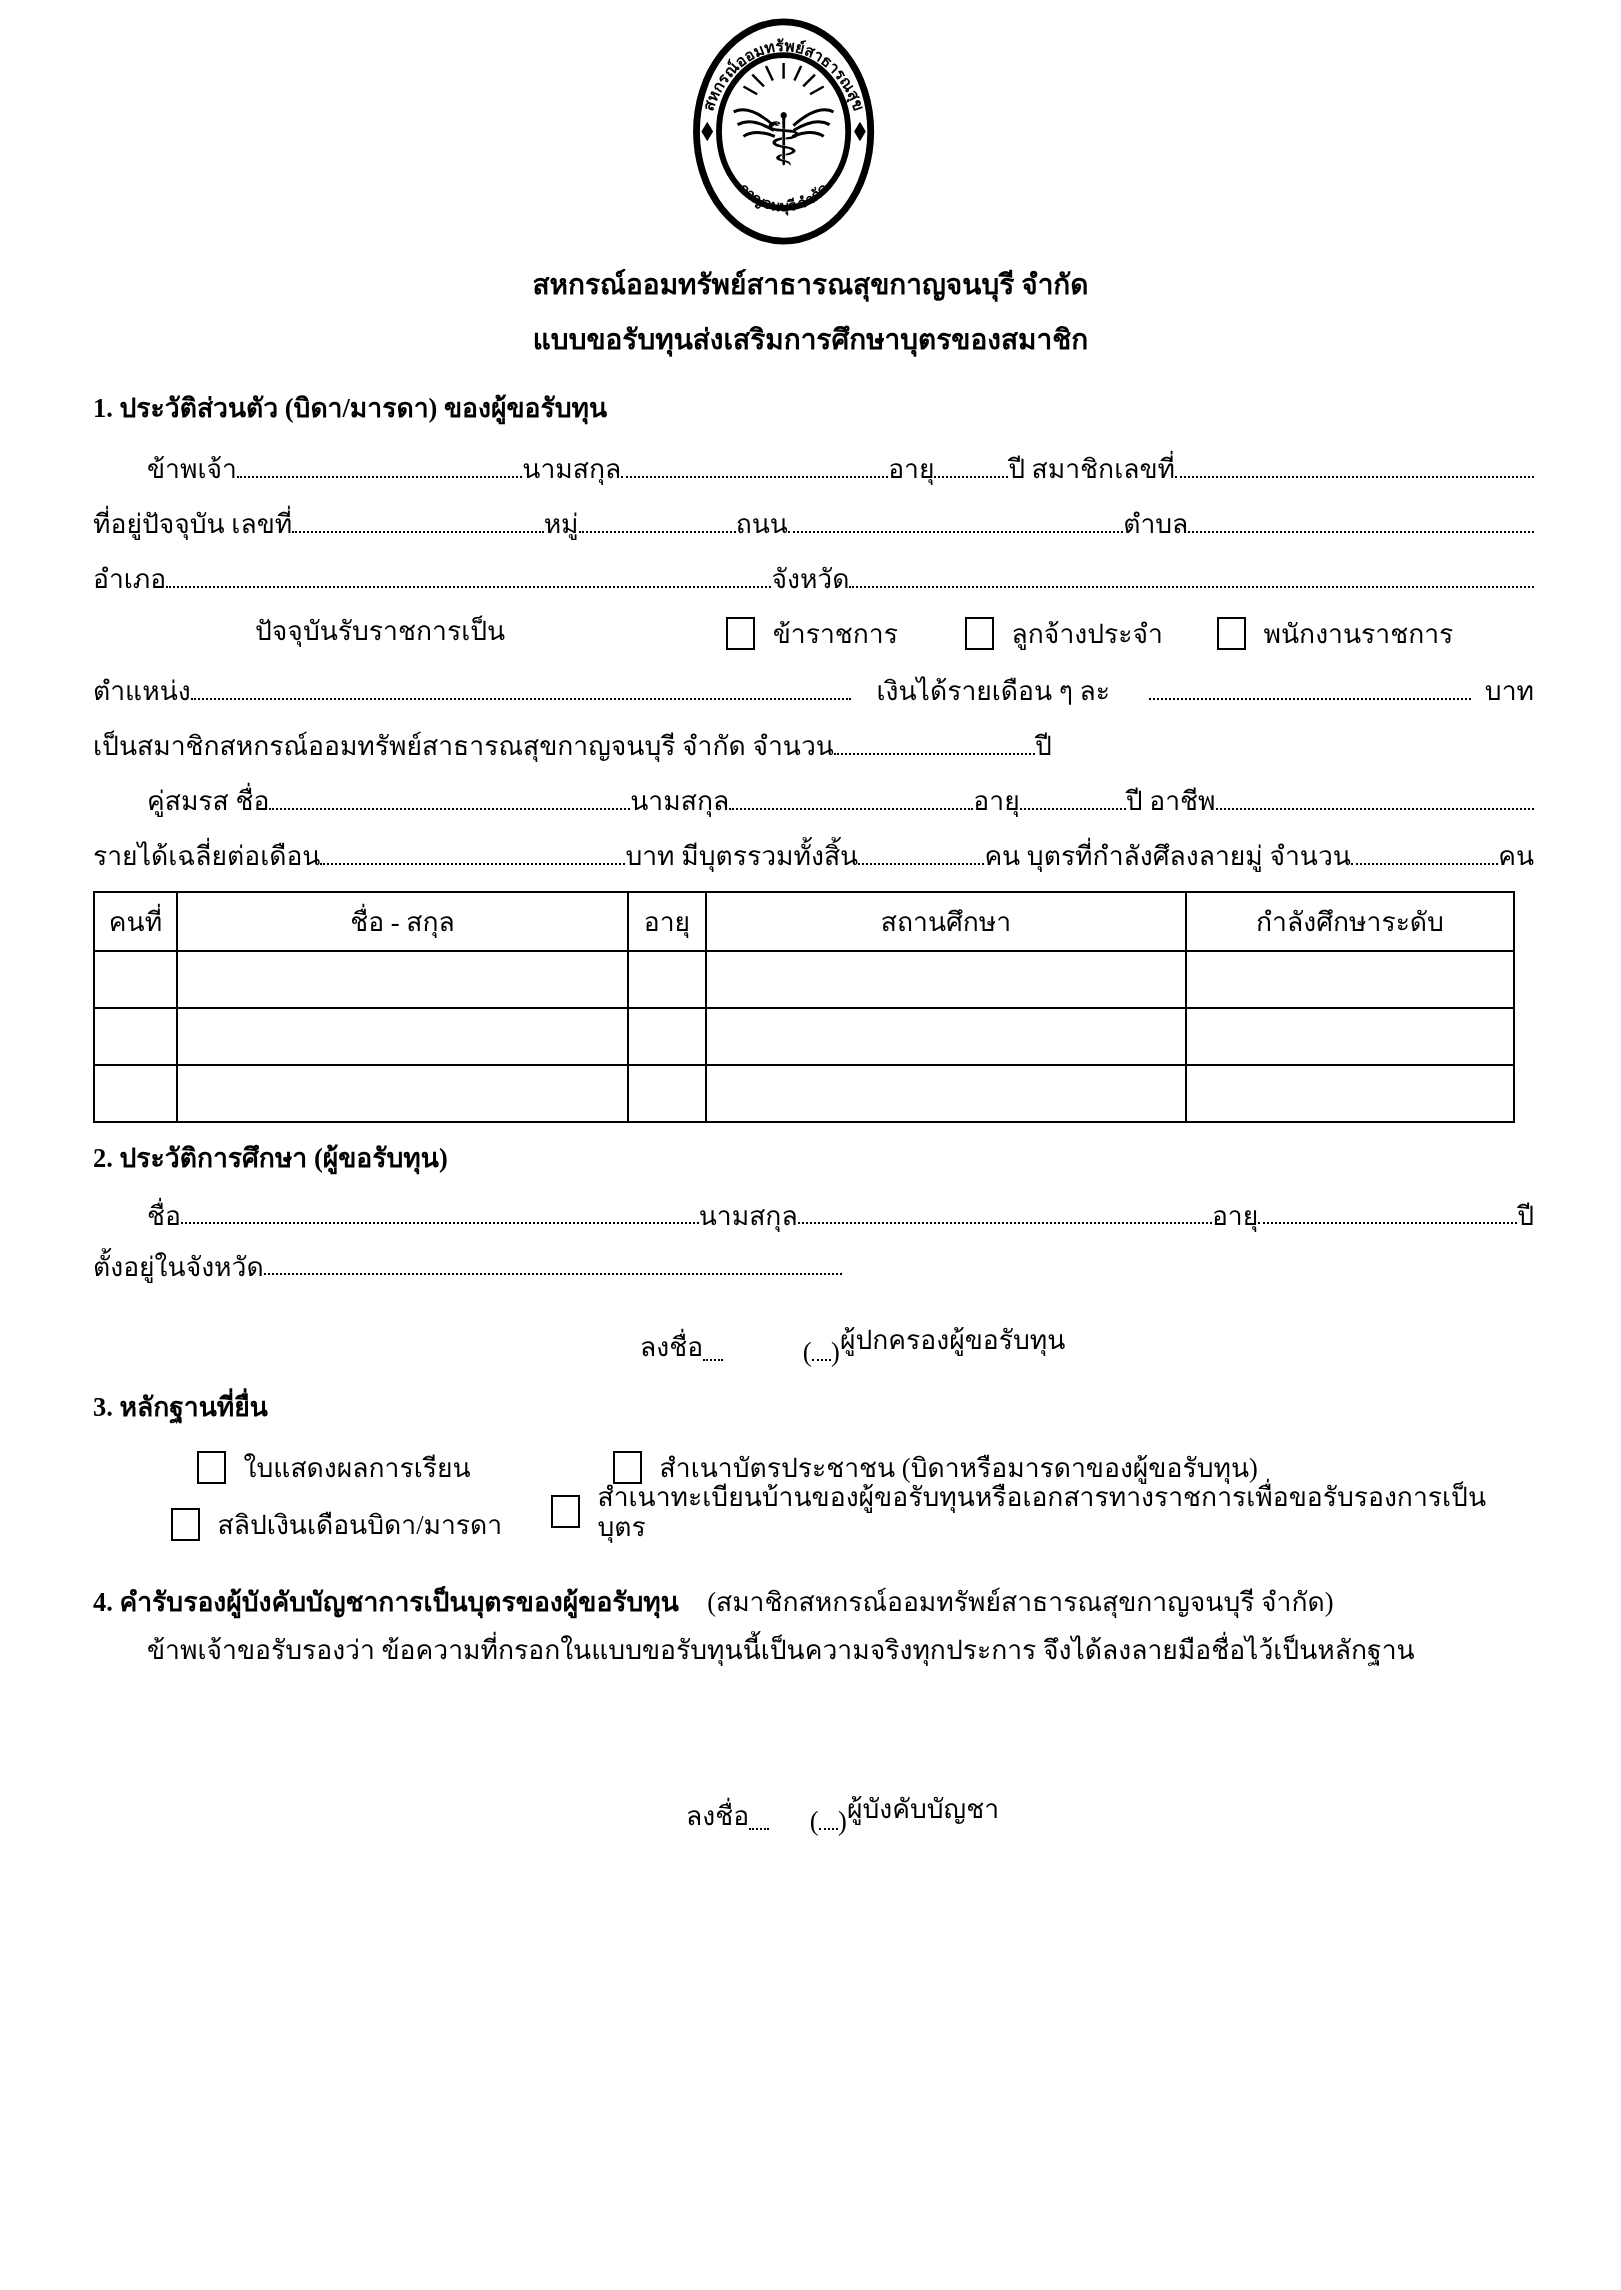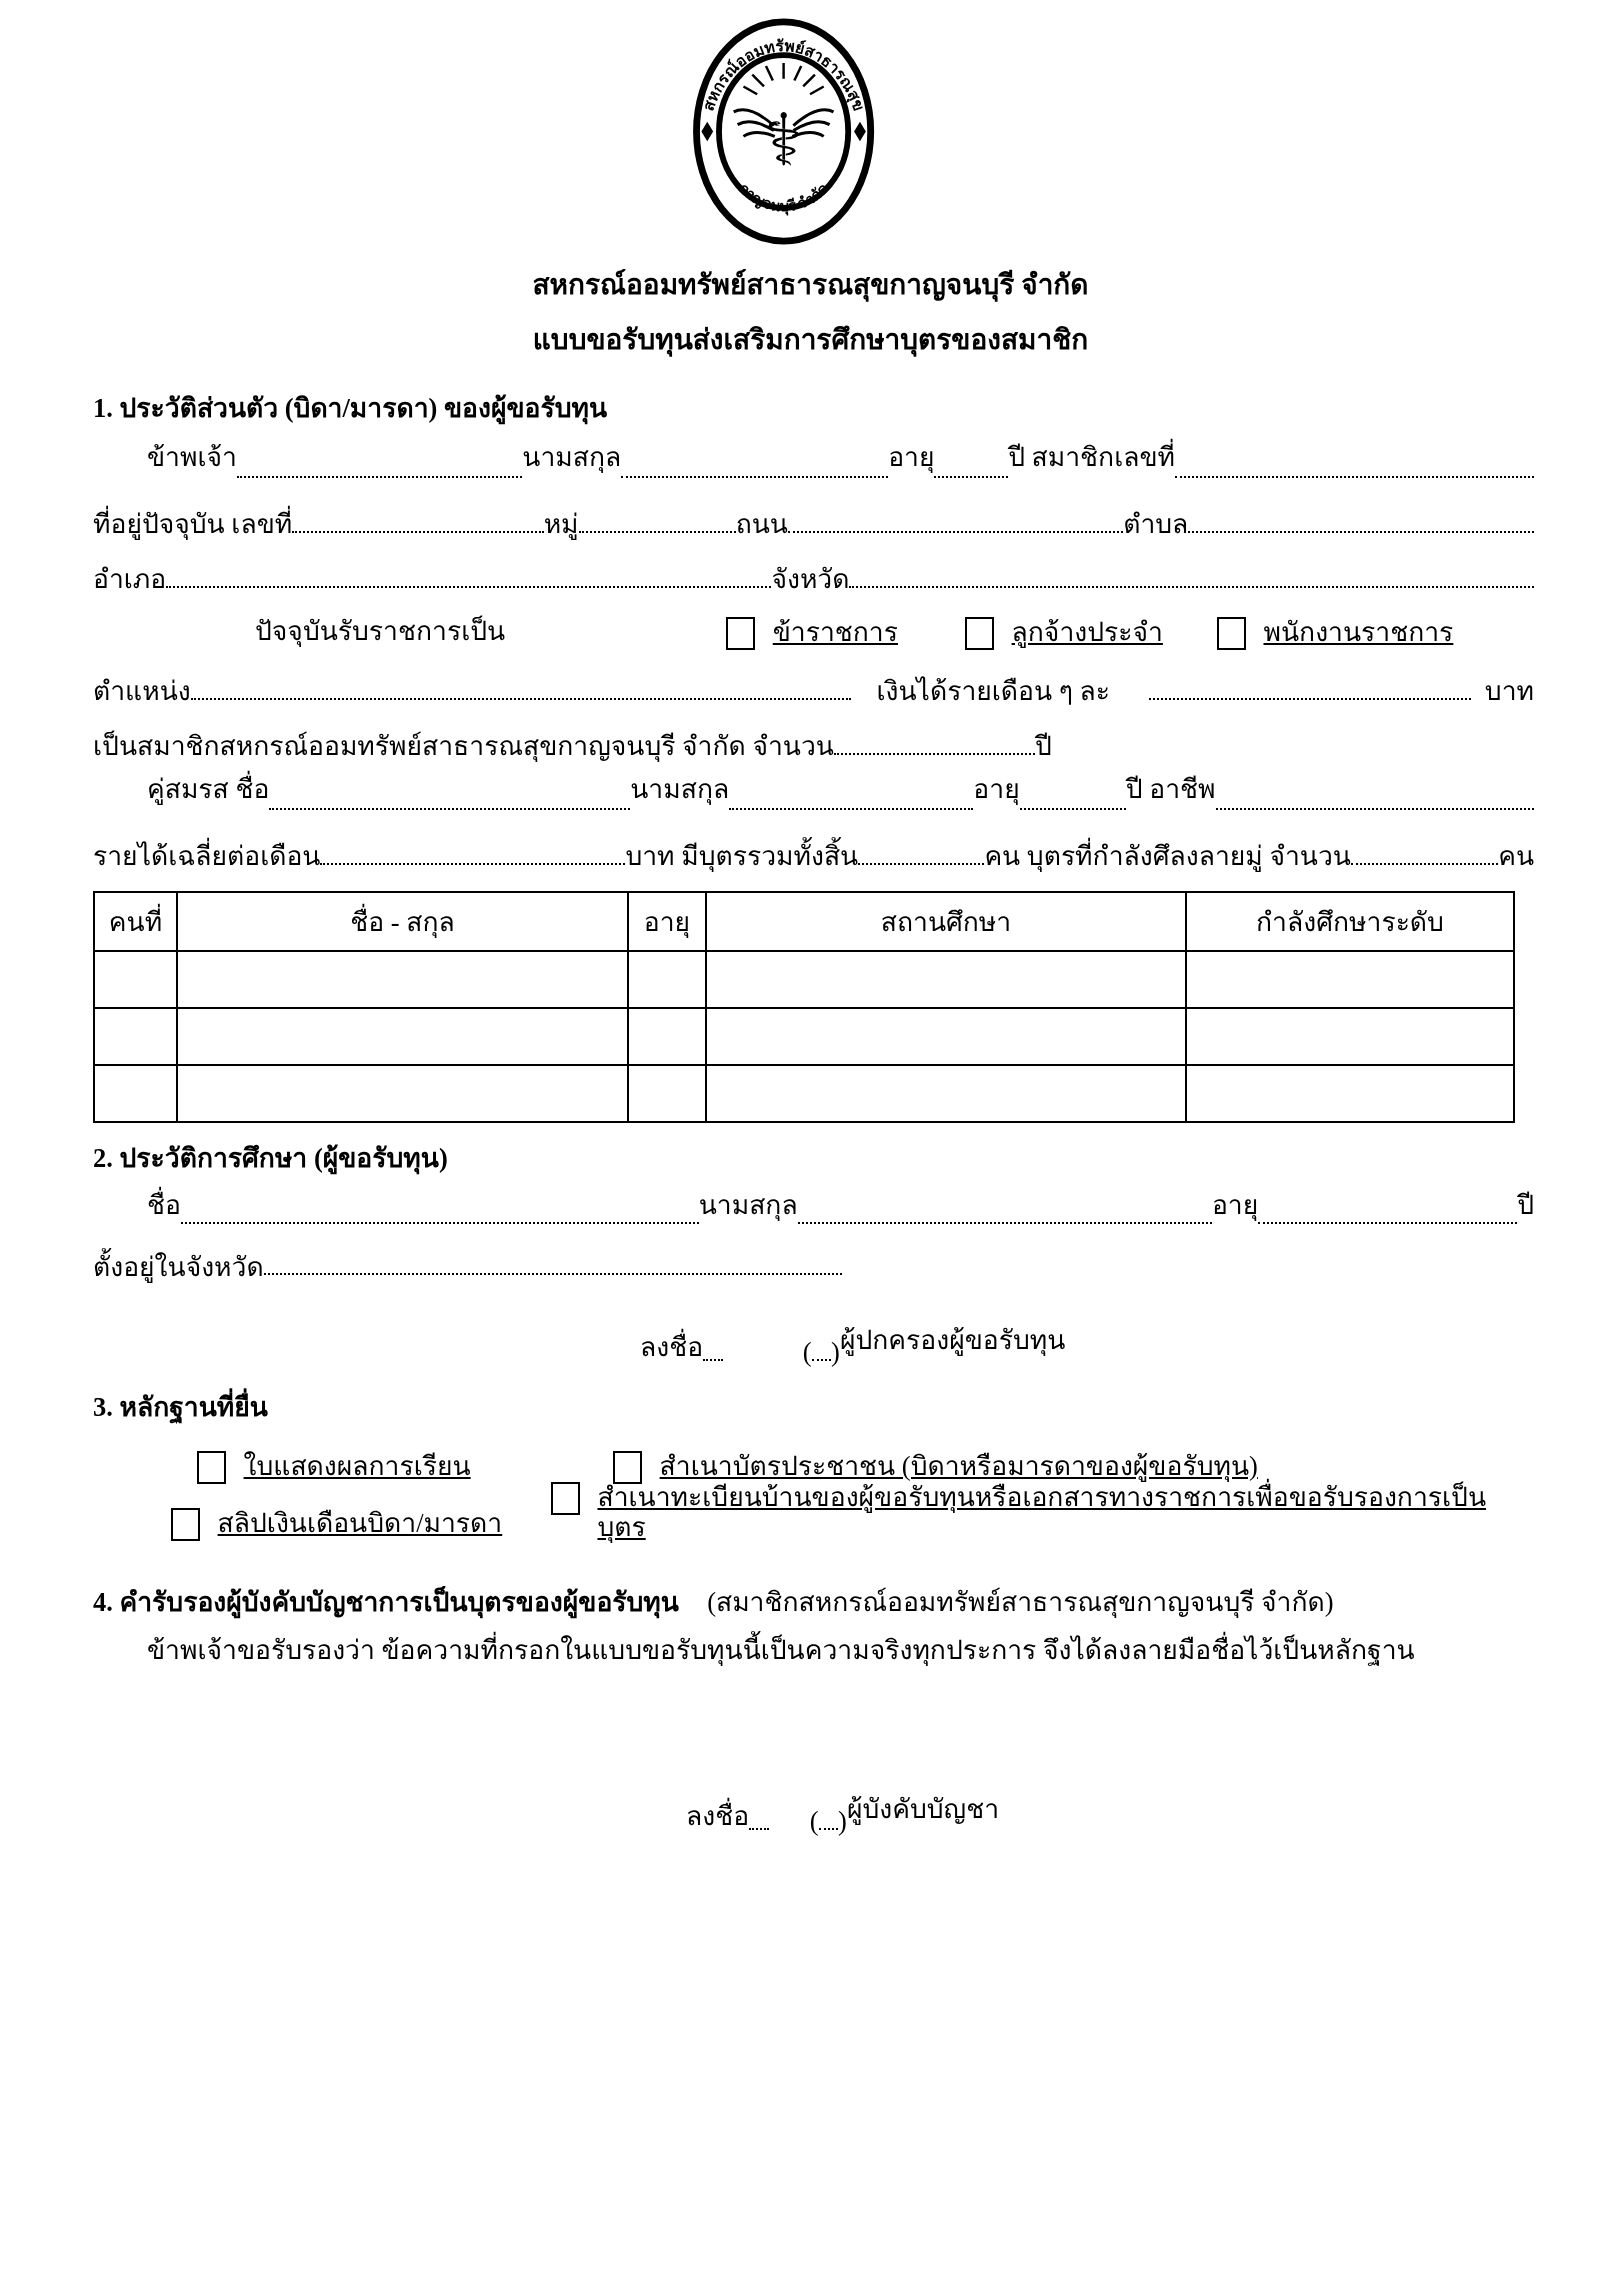--- a/index.html
+++ b/index.html
@@ -29,32 +29,32 @@
   .fline .lbl { white-space: nowrap; line-height: 1.15; }
   .dots {
     border-bottom: 2.5px dotted #000;
     height: 9.8px;
     align-self: flex-end;
     margin-bottom: 6.9px;
     flex: 1 1 0;
     min-width: 19.6px;
   }
   .dots.fixed { flex: 0 0 auto; }
-  .indent { padding-left: 54px; align-items: center; }
+  .indent { padding-left: 54px; }
 
   
   .cb {
     display: inline-block;
     width: 29px; height: 33px;
     border: 2.9px solid #000;
     flex: 0 0 auto;
     margin-bottom: 2px;
   }
   .cb-row { display: flex; align-items: flex-end; height: 57px; }
-  .cb-group { display: flex; align-items: flex-start; text-decoration: underline; }
+  .cb-group { display: flex; align-items: center; }
   .cb-group .lbl { margin-left: 17.6px; line-height: 1.15; }
 
   
   table.kids {
     border-collapse: collapse;
     margin-top: 19.6px;
     width: 1421px;
     table-layout: fixed;
   }
   table.kids th, table.kids td { border: 2.9px solid #000; padding: 0 5.9px; }

